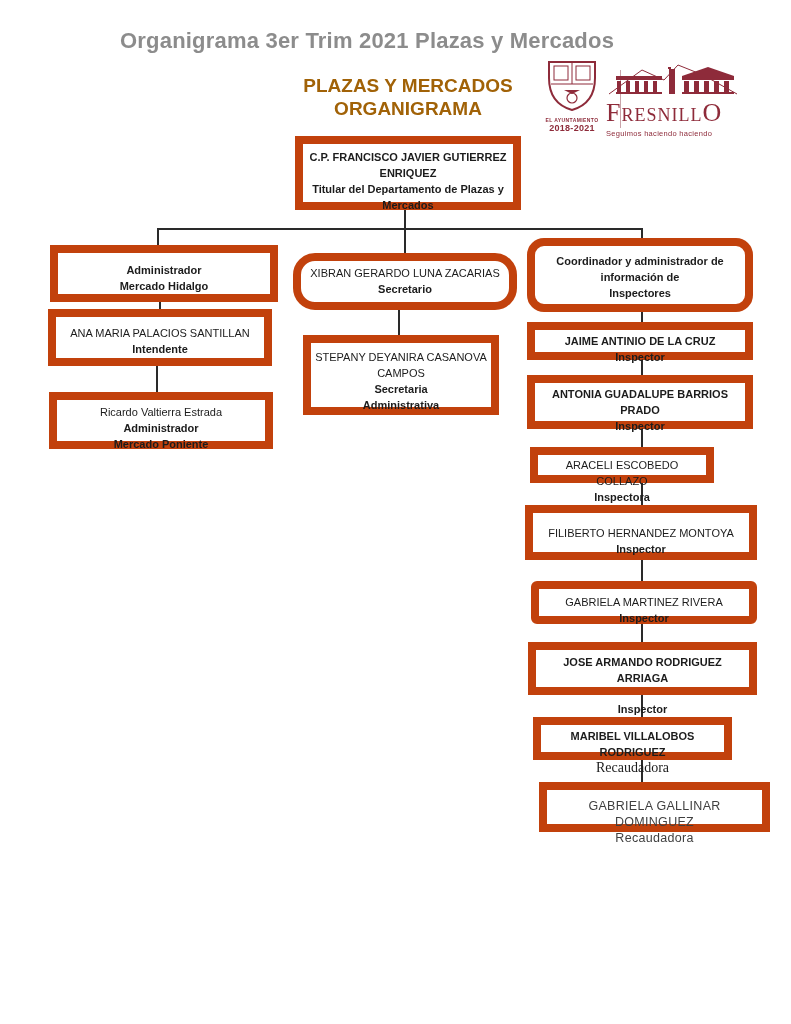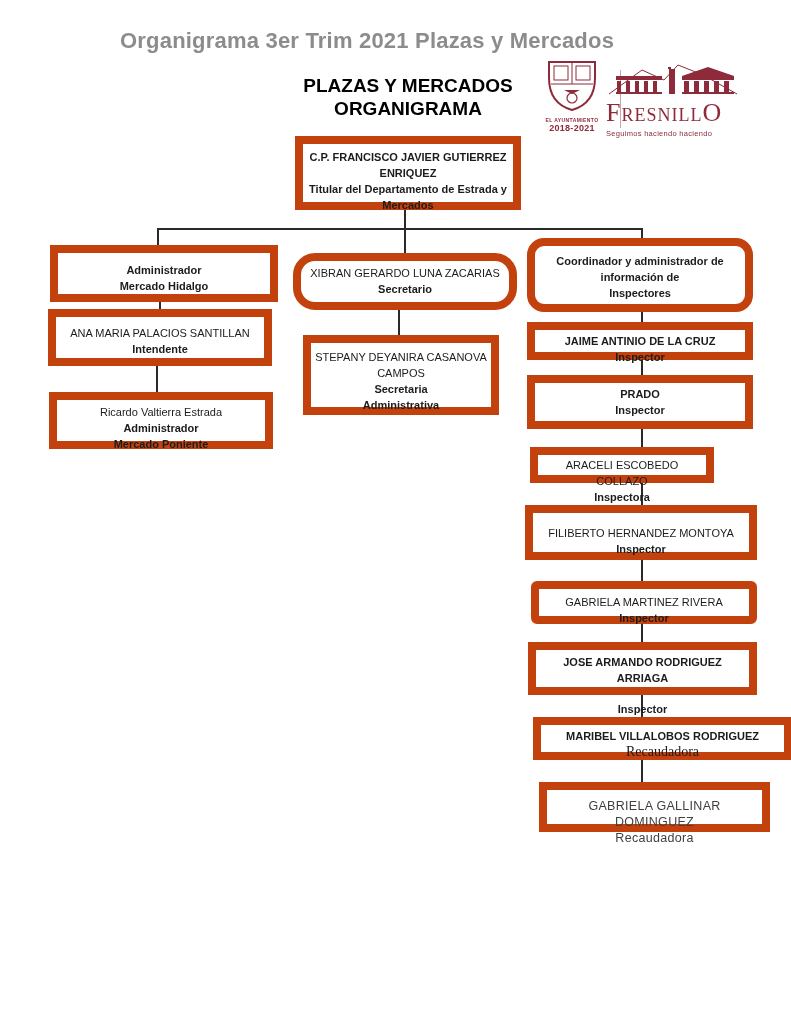--- a/index.html
+++ b/index.html
@@ -9,21 +9,21 @@
     margin:0 auto; overflow:hidden;
     font-family:"Liberation Sans", sans-serif; color:#1c1c1c;
   }
   
   #doc-title {
     position:absolute; left:120px; top:28px;
     font-size:22px; font-weight:bold; color:#8c8c8c; letter-spacing:.2px;
   }
   #main-header {
     position:absolute; left:288px; top:74px; width:240px;
-    text-align:center; font-weight:bold; font-size:19px; line-height:23px; color:#000000;
+    text-align:center; font-weight:bold; font-size:19px; line-height:23px; color:#a16207;
   }
   
   #shield-logo { position:absolute; left:540px; top:60px; width:64px; text-align:center; color:#8e2b3a; }
   #shield-logo .cap1 { display:block; font-size:5px; letter-spacing:.4px; font-weight:bold; margin-top:1px; }
   #shield-logo .cap2 { display:block; font-size:9px; font-weight:bold; letter-spacing:.3px; }
   #logo-divider { position:absolute; left:620px; top:70px; width:1px; height:58px; background:#c9a4aa; }
   #fresnillo-logo { position:absolute; left:606px; top:62px; width:142px; color:#8e2b3a; }
   #fresnillo-name { font-family:"Liberation Serif", serif; letter-spacing:1px; line-height:26px; white-space:nowrap; }
   #fresnillo-name .big { font-size:26px; }
   #fresnillo-name .mid { font-size:18px; }
@@ -106,21 +106,21 @@
   <div class="vline" style="left:641px; top:429px; height:18px;"></div>
   <div class="vline" style="left:641px; top:483px; height:22px;"></div>
   <div class="vline" style="left:641px; top:560px; height:21px;"></div>
   <div class="vline" style="left:641px; top:624px; height:18px;"></div>
   <div class="vline" style="left:641px; top:695px; height:22px;"></div>
   <div class="vline" style="left:641px; top:760px; height:22px;"></div>
 
   <div class="box" style="left:295px; top:136px; width:226px; height:74px;">
     <span class="ln b">C.P. FRANCISCO JAVIER GUTIERREZ</span>
     <span class="ln b">ENRIQUEZ</span>
-    <span class="ln b">Titular del Departamento de Estrada y</span>
+    <span class="ln b">Titular del Departamento de Plazas y</span>
     <span class="ln b">Mercados</span>
   </div>
 
   <div class="box" style="left:50px; top:245px; width:228px; height:57px; padding-top:9px;">
     <span class="ln b">Administrador</span>
     <span class="ln b">Mercado Hidalgo</span>
   </div>
 
   <div class="box" style="left:48px; top:309px; width:224px; height:57px; padding-top:8px;">
     <span class="ln">ANA MARIA PALACIOS SANTILLAN</span>
@@ -150,20 +150,21 @@
     <span class="ln b">información de</span>
     <span class="ln b">Inspectores</span>
   </div>
 
   <div class="box" style="left:527px; top:322px; width:226px; height:38px; padding-top:3px;">
     <span class="ln b">JAIME ANTINIO DE LA CRUZ</span>
     <span class="ln b">Inspector</span>
   </div>
 
   <div class="box" style="left:527px; top:375px; width:226px; height:54px; padding-top:3px;">
+    <span class="ln b">ANTONIA GUADALUPE BARRIOS</span>
     <span class="ln b">PRADO</span>
     <span class="ln b">Inspector</span>
   </div>
 
   <div class="box" style="left:530px; top:447px; width:184px; height:36px; padding-top:2px;">
     <span class="ln">ARACELI ESCOBEDO COLLAZO</span>
     <span class="ln b">Inspectora</span>
   </div>
 
   <div class="box" style="left:525px; top:505px; width:232px; height:55px; padding-top:12px;">
@@ -175,21 +176,21 @@
     <span class="ln">GABRIELA MARTINEZ RIVERA</span>
     <span class="ln b">Inspector</span>
   </div>
 
   <div class="box" style="left:528px; top:642px; width:229px; height:53px; padding-top:4px;">
     <span class="ln b">JOSE ARMANDO RODRIGUEZ ARRIAGA</span>
     <span class="ln"></span>
     <span class="ln b">Inspector</span>
   </div>
 
-  <div class="box" style="left:533px; top:717px; width:259px; height:43px; padding-top:3px;text-align:center;">
+  <div class="box" style="left:533px; top:717px; width:199px; height:43px; padding-top:3px;text-align:center;">
     <span class="ln b">MARIBEL VILLALOBOS RODRIGUEZ</span>
     <span class="ln serif">Recaudadora</span>
   </div>
 
   <div class="box" style="left:539px; top:782px; width:231px; height:50px; padding-top:8px;">
     <span class="ln light">GABRIELA GALLINAR DOMINGUEZ</span>
     <span class="ln light">Recaudadora</span>
   </div>
 
 </div>

